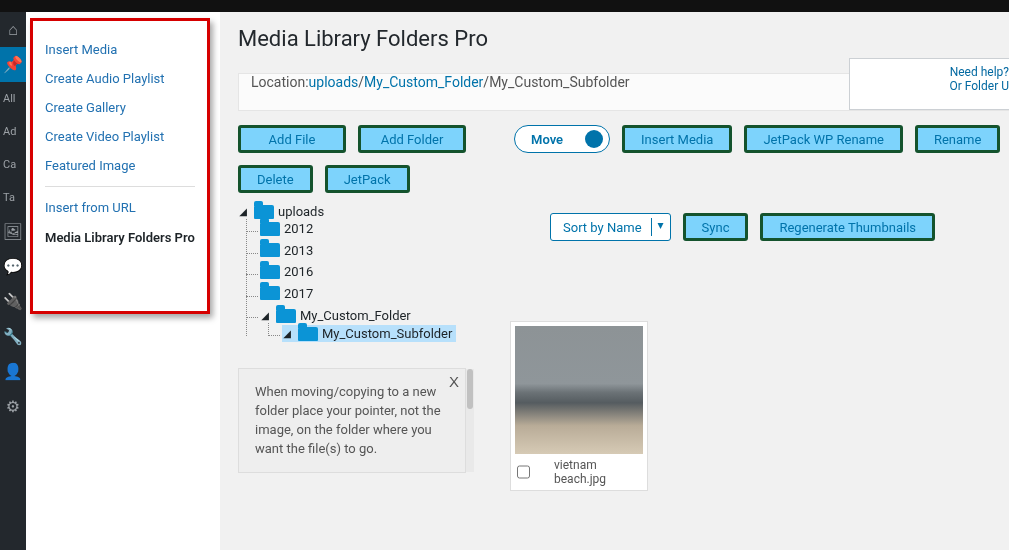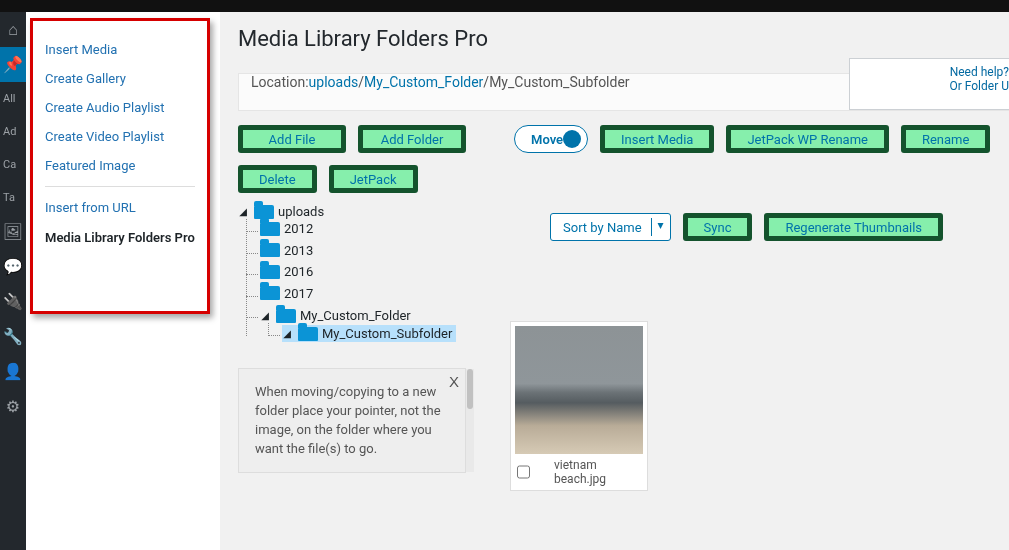--- a/index.html
+++ b/index.html
@@ -26,23 +26,23 @@
 
   .helpbox { position:absolute; top:46px; right:0; width:160px; height:52px; background:#fff; border:1px solid #ccd0d4; border-right:none; text-align:right; padding:6px 0 6px 10px; font-size:12px; color:#0369a1; }
 
   .locationbar { margin-top:20px; margin-right:0; height:38px; background:#fbfbfb; border:1px solid #e5e5e5; border-right:none; display:flex; padding:0 12px; font-size:14px; color:#555; }
   .locationbar a { color:#0073aa; text-decoration:none; }
   .locationbar .sep { color:#555; }
 
   
   .btnrow { margin-top:14px; display:flex; gap:12px; align-items:center; flex-wrap:wrap; }
   .btn, .btn-o { display:inline-flex; align-items:center; justify-content:center; height:28px; padding:0 16px; font-size:13px; border-radius:3px; cursor:pointer; white-space:nowrap; }
-  .btn-o { border:5px solid #14532d; color:#0073aa; background:#86efac; }
+  .btn-o { border:3px solid #14532d; color:#0073aa; background:#7dd3fc; }
   .btn-wide { min-width:108px; }
-  .move { border:1px solid #0073aa; color:#0073aa; background:#fff; border-radius:16px; height:28px; padding:0 6px 0 16px; display:inline-flex; align-items:center; gap:0; font-weight:600; }
+  .move { border:1px solid #0073aa; color:#0073aa; background:#fff; border-radius:16px; height:28px; padding:0 6px 0 16px; display:inline-flex; align-items:center; gap:22px; font-weight:600; }
   .move .knob { width:18px; height:18px; border-radius:50%; background:#0073aa; }
 
   .select { border:1px solid #0073aa; color:#0073aa; background:#fff; height:28px; padding:0 28px 0 12px; border-radius:3px; position:relative; cursor:pointer; display:inline-flex; align-items:center; }
   .select::after { content:"▾"; position:absolute; right:6px; top:4px; color:#0073aa; font-size:12px; border-left:1px solid #0073aa; padding-left:6px; height:18px; }
 
   
   .cols { display:flex; margin-top:8px; }
   .treecol { width:260px; }
   .contentcol { margin-left:12px; }
 
@@ -88,22 +88,22 @@
   <span class="glyph">🖼</span>
   <span class="glyph">💬</span>
   <span class="glyph">🔌</span>
   <span class="glyph">🔧</span>
   <span class="glyph">👤</span>
   <span class="glyph">⚙</span>
 </div>
 
 <div class="sidepanel">
   <a>Insert Media</a>
+  <a>Create Audio Playlist</a>
   <a>Create Gallery</a>
-  <a>Create Audio Playlist</a>
   <a>Create Video Playlist</a>
   <a>Featured Image</a>
   <hr>
   <a>Insert from URL</a>
   <div class="active-item">Media Library Folders Pro</div>
 </div>
 
 <div class="main">
   <h1>Media Library Folders Pro</h1>
 

